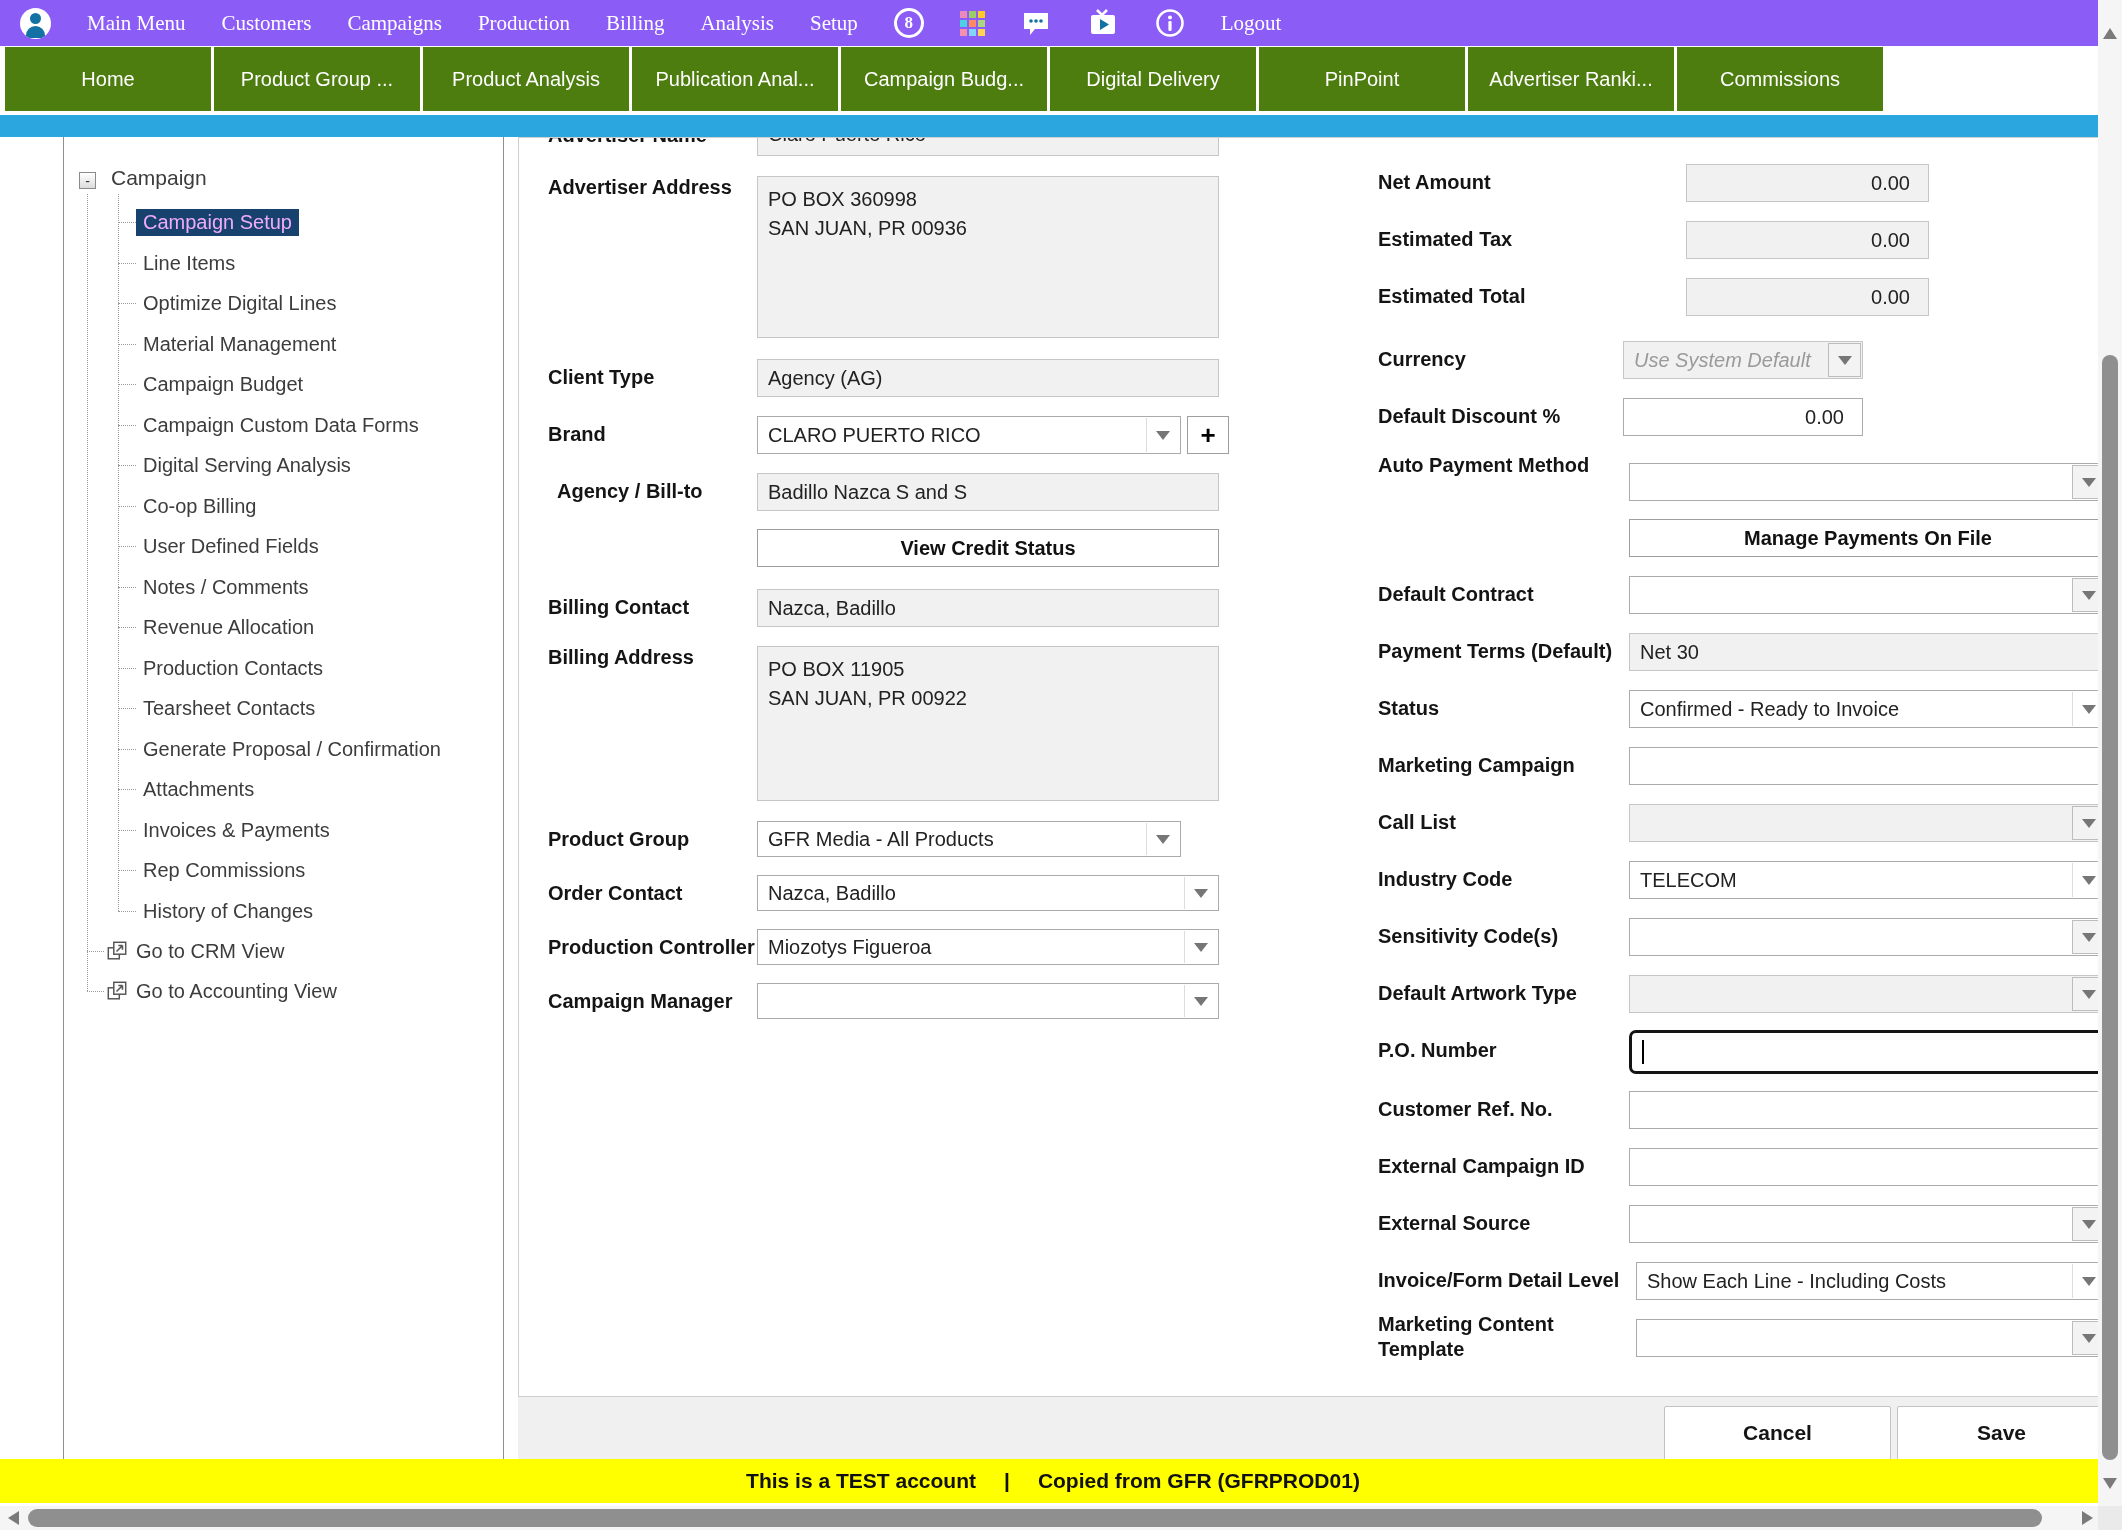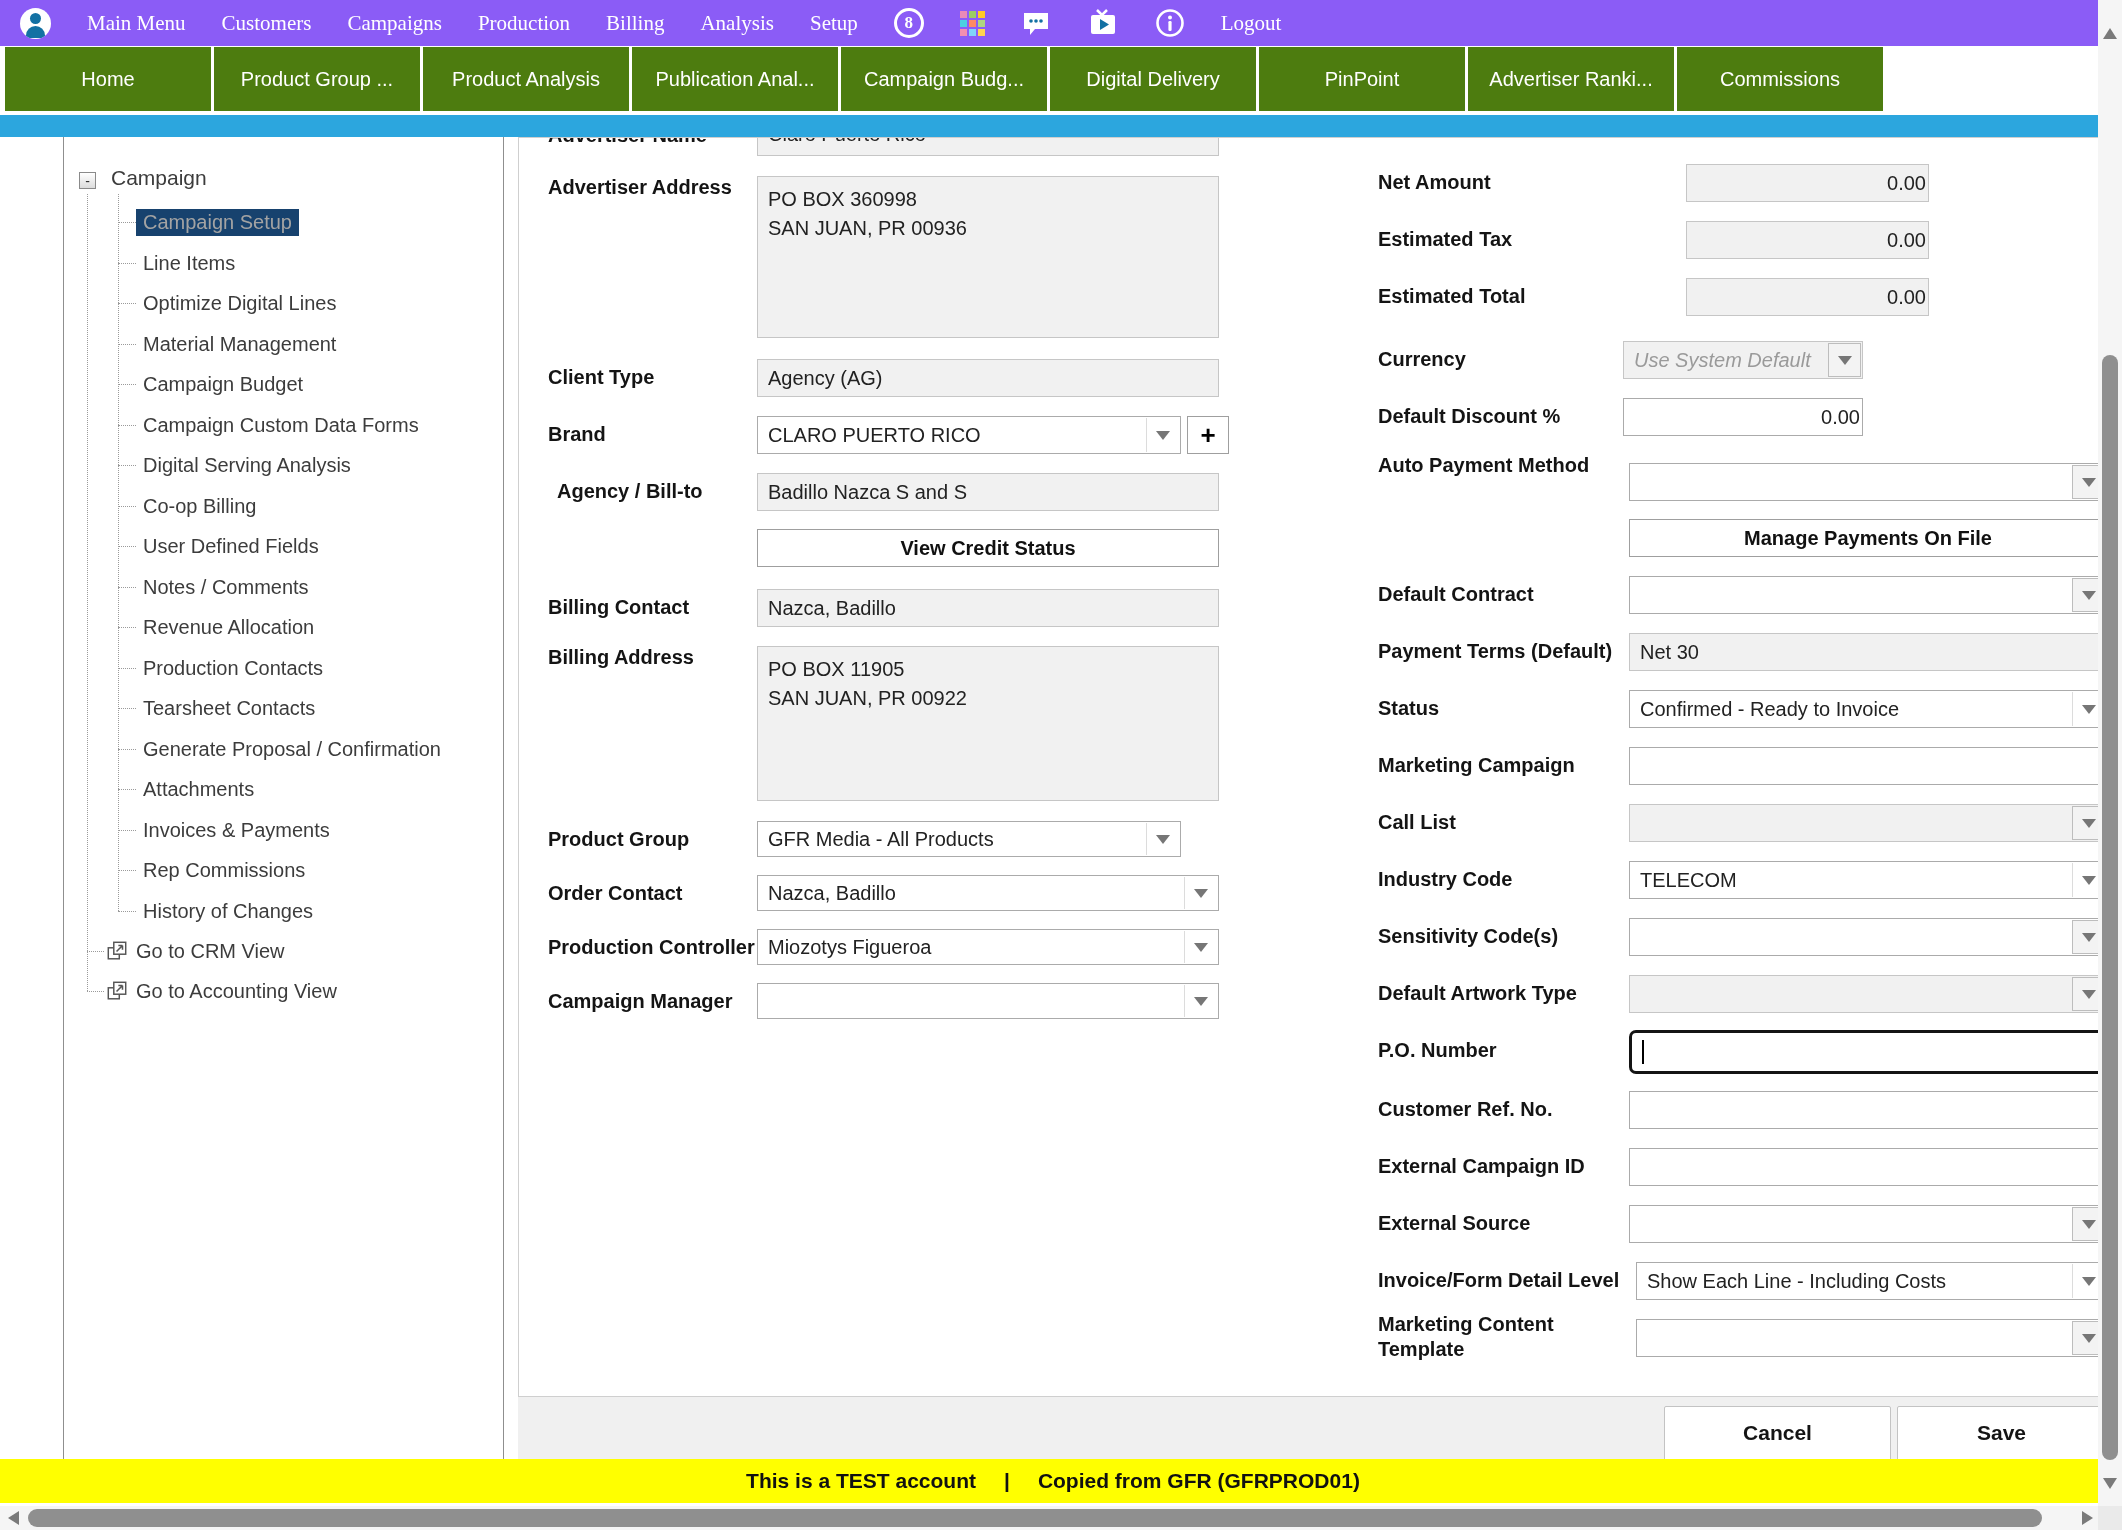--- a/index.html
+++ b/index.html
@@ -35,36 +35,36 @@
   .vline.root-l { left:23px; top:57px; height:797px; }
   .vline.child-l { left:54px; top:57px; height:717px; }
   .tree-row { position:absolute; height:28px; display:flex; align-items:center; font-size:20px; color:#3c3c3c; white-space:nowrap; }
   .expander { position:absolute; left:15px; top:35px; width:17px; height:17px; border:1px solid #8a8a8a;
               background:linear-gradient(#ffffff,#dcdcdc); font-size:14px; line-height:14px; color:#333;
               display:flex; align-items:center; justify-content:center; z-index:2; }
   .root-label { position:absolute; left:47px; top:29px; font-size:21px; color:#3c3c3c; }
   .stub { position:absolute; left:54px; width:18px; border-top:1px dotted #9a9a9a; }
   .stub.link-stub { left:23px; width:17px; }
   .ti-label { position:absolute; left:72px; padding:2px 7px; }
-  .ti-label.selected { background:#17426e; color:#a3a3a3; }
+  .ti-label.selected { background:#17426e; color:#f0abfc; }
   .link-ico { position:absolute; left:42px; }
   .link-label { position:absolute; left:72px; }
 
   
   .main { position:absolute; left:518px; top:137px; width:1588px; height:1260px; background:#fff;
           border:1px solid #cfcfcf; overflow:hidden; }
   .lbl { position:absolute; font-size:20px; font-weight:bold; color:#141414; white-space:nowrap; }
   .lbl.wrap { white-space:normal; width:210px; line-height:1.25; }
   .fld { position:absolute; height:38px; font-size:20px; color:#222; display:flex; align-items:center;
          padding:0 10px; overflow:hidden; white-space:nowrap; }
   .grey  { background:#f1f1f1; border:1px solid #c6c6c6; }
   .white { background:#fff; border:1px solid #ababab; }
   .area { align-items:flex-start; padding-top:8px; }
   .area .val { white-space:pre-line; line-height:1.45; }
-  .num { justify-content:flex-end; padding-right:2px; }
+  .num { justify-content:flex-end; padding-right:18px; }
   .sel { padding-right:40px; }
   .arr { position:absolute; right:1px; top:1px; bottom:1px; width:33px;
          display:flex; align-items:center; justify-content:center; border-left:1px solid #dcdcdc; }
   .arr i { width:0; height:0; border-left:7px solid transparent; border-right:7px solid transparent;
            border-top:9px solid #767676; }
   .arr.boxed { background:#f3f3f3; border:1px solid #bdbdbd; }
   .placeholder { color:#9a9a9a; font-style:italic; }
   .btnfld { position:absolute; height:38px; background:#fff; border:1px solid #9f9f9f; font-size:20px;
             font-weight:bold; color:#111; display:flex; align-items:center; justify-content:center; }
   .focused { border:3px solid #141414; border-radius:7px; background:#fff; height:44px; }

